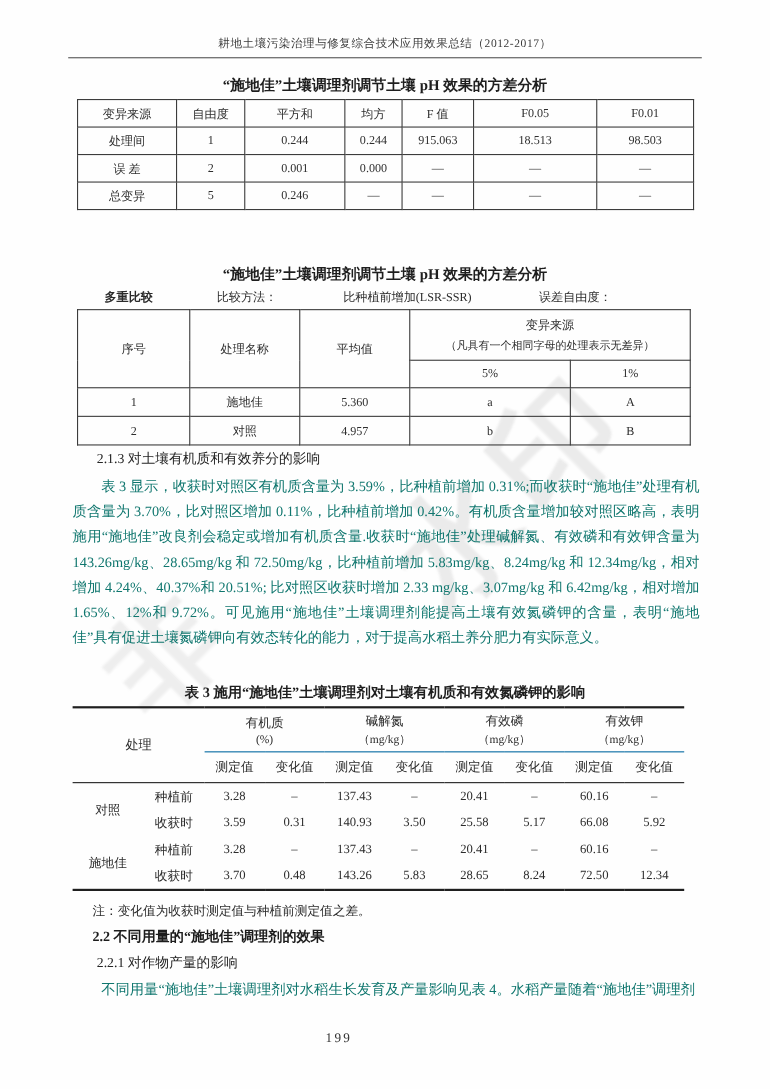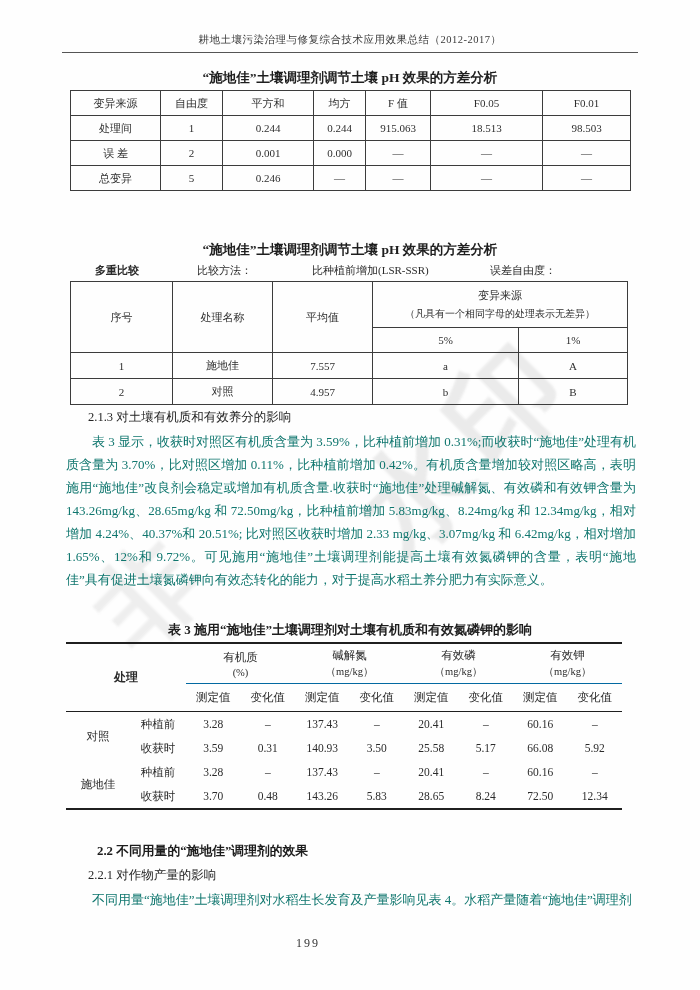--- a/index.html
+++ b/index.html
@@ -36,21 +36,21 @@
   .h-bold{font-size:12.8px;font-weight:bold;color:#1c1c1c;}
   .para{
     font-size:13px;line-height:23px;text-align:justify;text-indent:2em;color:#0f766e;
   }
   
   .t3{font-size:11.5px;color:#2b2b2b;border-top:2px solid #1f1f1f;border-bottom:2px solid #1f1f1f;}
   .t3 td{text-align:center;vertical-align:middle;padding:0;}
   .t3 .ghead td{height:39px;}
   .t3 .grp{border-bottom:1px solid #0369a1;}
   .t3 .grp .unit{font-size:10.5px;margin-top:2px;}
-  .t3 .proc{border-bottom:1px solid #1f1f1f;font-size:12px;font-weight:bold;}
+  .t3 .proc{border-bottom:1px solid #1f1f1f;font-size:12px;}
   .t3 .shead td{height:27px;border-bottom:1px solid #1f1f1f;}
   .t3 .drow td{height:24px;}
   .note{font-size:11.5px;color:#2b2b2b;}
   .pagenum{left:0;width:616px;text-align:center;font-size:12px;letter-spacing:2px;color:#333;}
   
   .wm{
     display:flex;align-items:center;justify-content:center;
     transform:rotate(-45deg);color:rgba(125,125,125,0.15);
     font-weight:bold;pointer-events:none;filter:blur(1px);
     font-family:"Liberation Serif","DejaVu Serif",serif;
@@ -147,21 +147,21 @@
         <div class="sig-note">（凡具有一个相同字母的处理表示无差异）</div>
       </td>
     </tr>
     <tr class="prow">
       <td>5%</td>
       <td>1%</td>
     </tr>
     <tr class="drow">
       <td>1</td>
       <td>施地佳</td>
-      <td>7.557</td>
+      <td>5.360</td>
       <td>a</td>
       <td>A</td>
     </tr>
     <tr class="drow">
       <td>2</td>
       <td>对照</td>
       <td>4.957</td>
       <td>b</td>
       <td>B</td>
     </tr>
@@ -258,20 +258,21 @@
       <td>143.26</td>
       <td>5.83</td>
       <td>28.65</td>
       <td>8.24</td>
       <td>72.50</td>
       <td>12.34</td>
     </tr>
   </tbody>
     </table>
 
-
-  <div class="abs h-bold" style="top:843px;left:97px;text-align:center;">2.2 不同用量的“施地佳”调理剂的效果</div>
+  <div class="abs note" style="top:821px;left:84px;">注：变化值为收获时测定值与种植前测定值之差。</div>
+
+  <div class="abs h-bold" style="top:843px;left:84px;text-align:center;">2.2 不同用量的“施地佳”调理剂的效果</div>
   <div class="abs h-sub" style="top:867px;left:88px;">2.2.1  对作物产量的影响</div>
   <div class="abs para" style="top:888px;left:66px;width:570px;">不同用量“施地佳”土壤调理剂对水稻生长发育及产量影响见表 4。水稻产量随着“施地佳”调理剂</div>
 
   <div class="abs pagenum" style="top:936px;">199</div>
 
 </div>
 
 </body></html>

